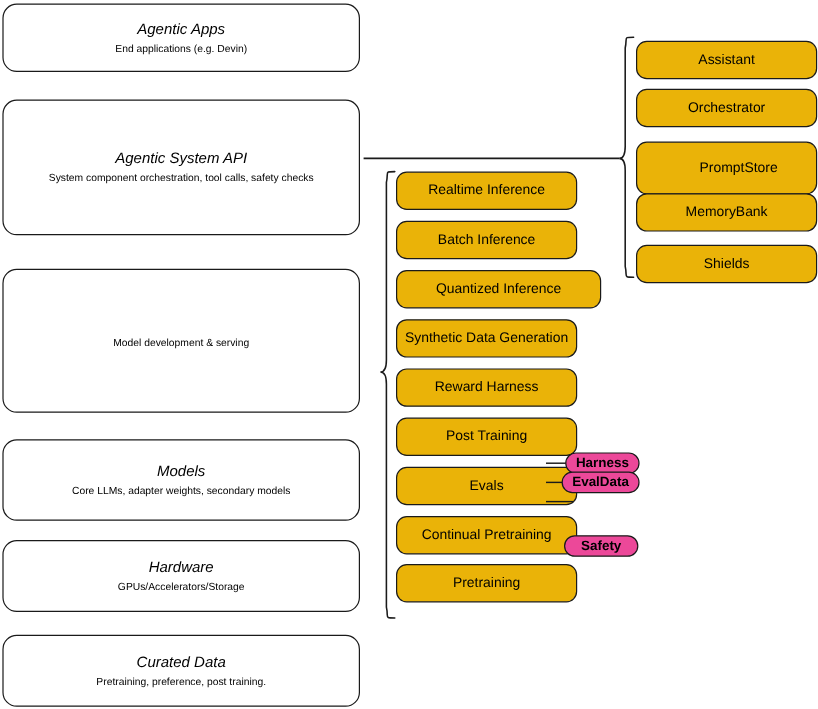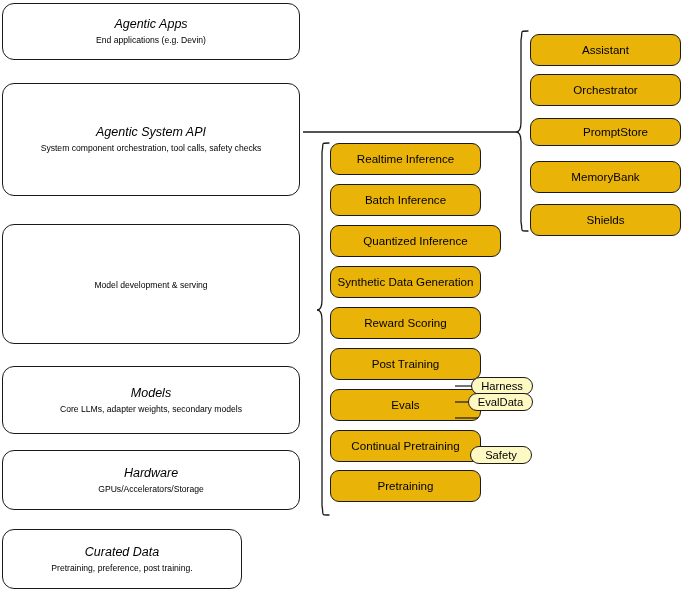--- a/index.html
+++ b/index.html
@@ -62,29 +62,30 @@
     line-height: 14px;
     white-space: nowrap;
     color: #000000;
   }
   
   .pill {
     position: absolute;
     box-sizing: border-box;
     border: 1.3px solid #1a1a1a;
     border-radius: 11px;
-    background: #fef9c3;
+    background: #ec4899;
     display: flex;
     align-items: center;
     justify-content: center;
     font-size: 11.2px;
     line-height: 13px;
     white-space: nowrap;
     color: #000000;
     z-index: 5;
+    font-weight: bold;
   }
   svg.overlay {
     position: absolute;
     left: 0; top: 0;
     width: 682px;
     height: 591px;
     pointer-events: none;
     z-index: 1;
   }
 </style>
@@ -135,39 +136,39 @@
   <div class="box" style="left:2px; top:366px; width:298px; height:68px;">
     <div class="title">Models</div>
     <div class="subtitle">Core LLMs, adapter weights, secondary models</div>
   </div>
 
   <div class="box" style="left:2px; top:450px; width:298px; height:60px;">
     <div class="title">Hardware</div>
     <div class="subtitle">GPUs/Accelerators/Storage</div>
   </div>
 
-  <div class="box" style="left:2px; top:529px; width:240px; height:60px;">
+  <div class="box" style="left:2px; top:529px; width:298px; height:60px;">
     <div class="title">Curated Data</div>
     <div class="subtitle">Pretraining, preference, post training.</div>
   </div>
 
   <div class="chip" style="left:330px; top:143px; width:151px; height:32px;">
     <span>Realtime Inference</span>
   </div>
   <div class="chip" style="left:330px; top:184px; width:151px; height:32px;">
     <span>Batch Inference</span>
   </div>
   <div class="chip" style="left:330px; top:225px; width:171px; height:32px;">
     <span>Quantized Inference</span>
   </div>
   <div class="chip" style="left:330px; top:266px; width:151px; height:32px;">
     <span>Synthetic Data Generation</span>
   </div>
   <div class="chip" style="left:330px; top:307px; width:151px; height:32px;">
-    <span>Reward Scoring</span>
+    <span>Reward Harness</span>
   </div>
   <div class="chip" style="left:330px; top:348px; width:151px; height:32px;">
     <span>Post Training</span>
   </div>
   <div class="chip" style="left:330px; top:389px; width:151px; height:32px;">
     <span>Evals</span>
   </div>
   <div class="chip" style="left:330px; top:430px; width:151px; height:32px;">
     <span>Continual Pretraining</span>
   </div>
@@ -184,21 +185,21 @@
   <div class="pill" style="left:470px; top:409px; width:62px; height:18px;margin-top:37px;">
     <span>Safety</span>
   </div>
 
   <div class="chip" style="left:530px; top:34px; width:151px; height:32px;">
     <span>Assistant</span>
   </div>
   <div class="chip" style="left:530px; top:74px; width:151px; height:32px;">
     <span>Orchestrator</span>
   </div>
-  <div class="chip" style="left:530px; top:118px; width:151px; height:28px;padding-left:20px;">
+  <div class="chip" style="left:530px; top:118px; width:151px; height:44px;padding-left:20px;">
     <span>PromptStore</span>
   </div>
   <div class="chip" style="left:530px; top:161px; width:151px; height:32px;">
     <span>MemoryBank</span>
   </div>
   <div class="chip" style="left:530px; top:204px; width:151px; height:32px;">
     <span>Shields</span>
   </div>
 
 </div>

